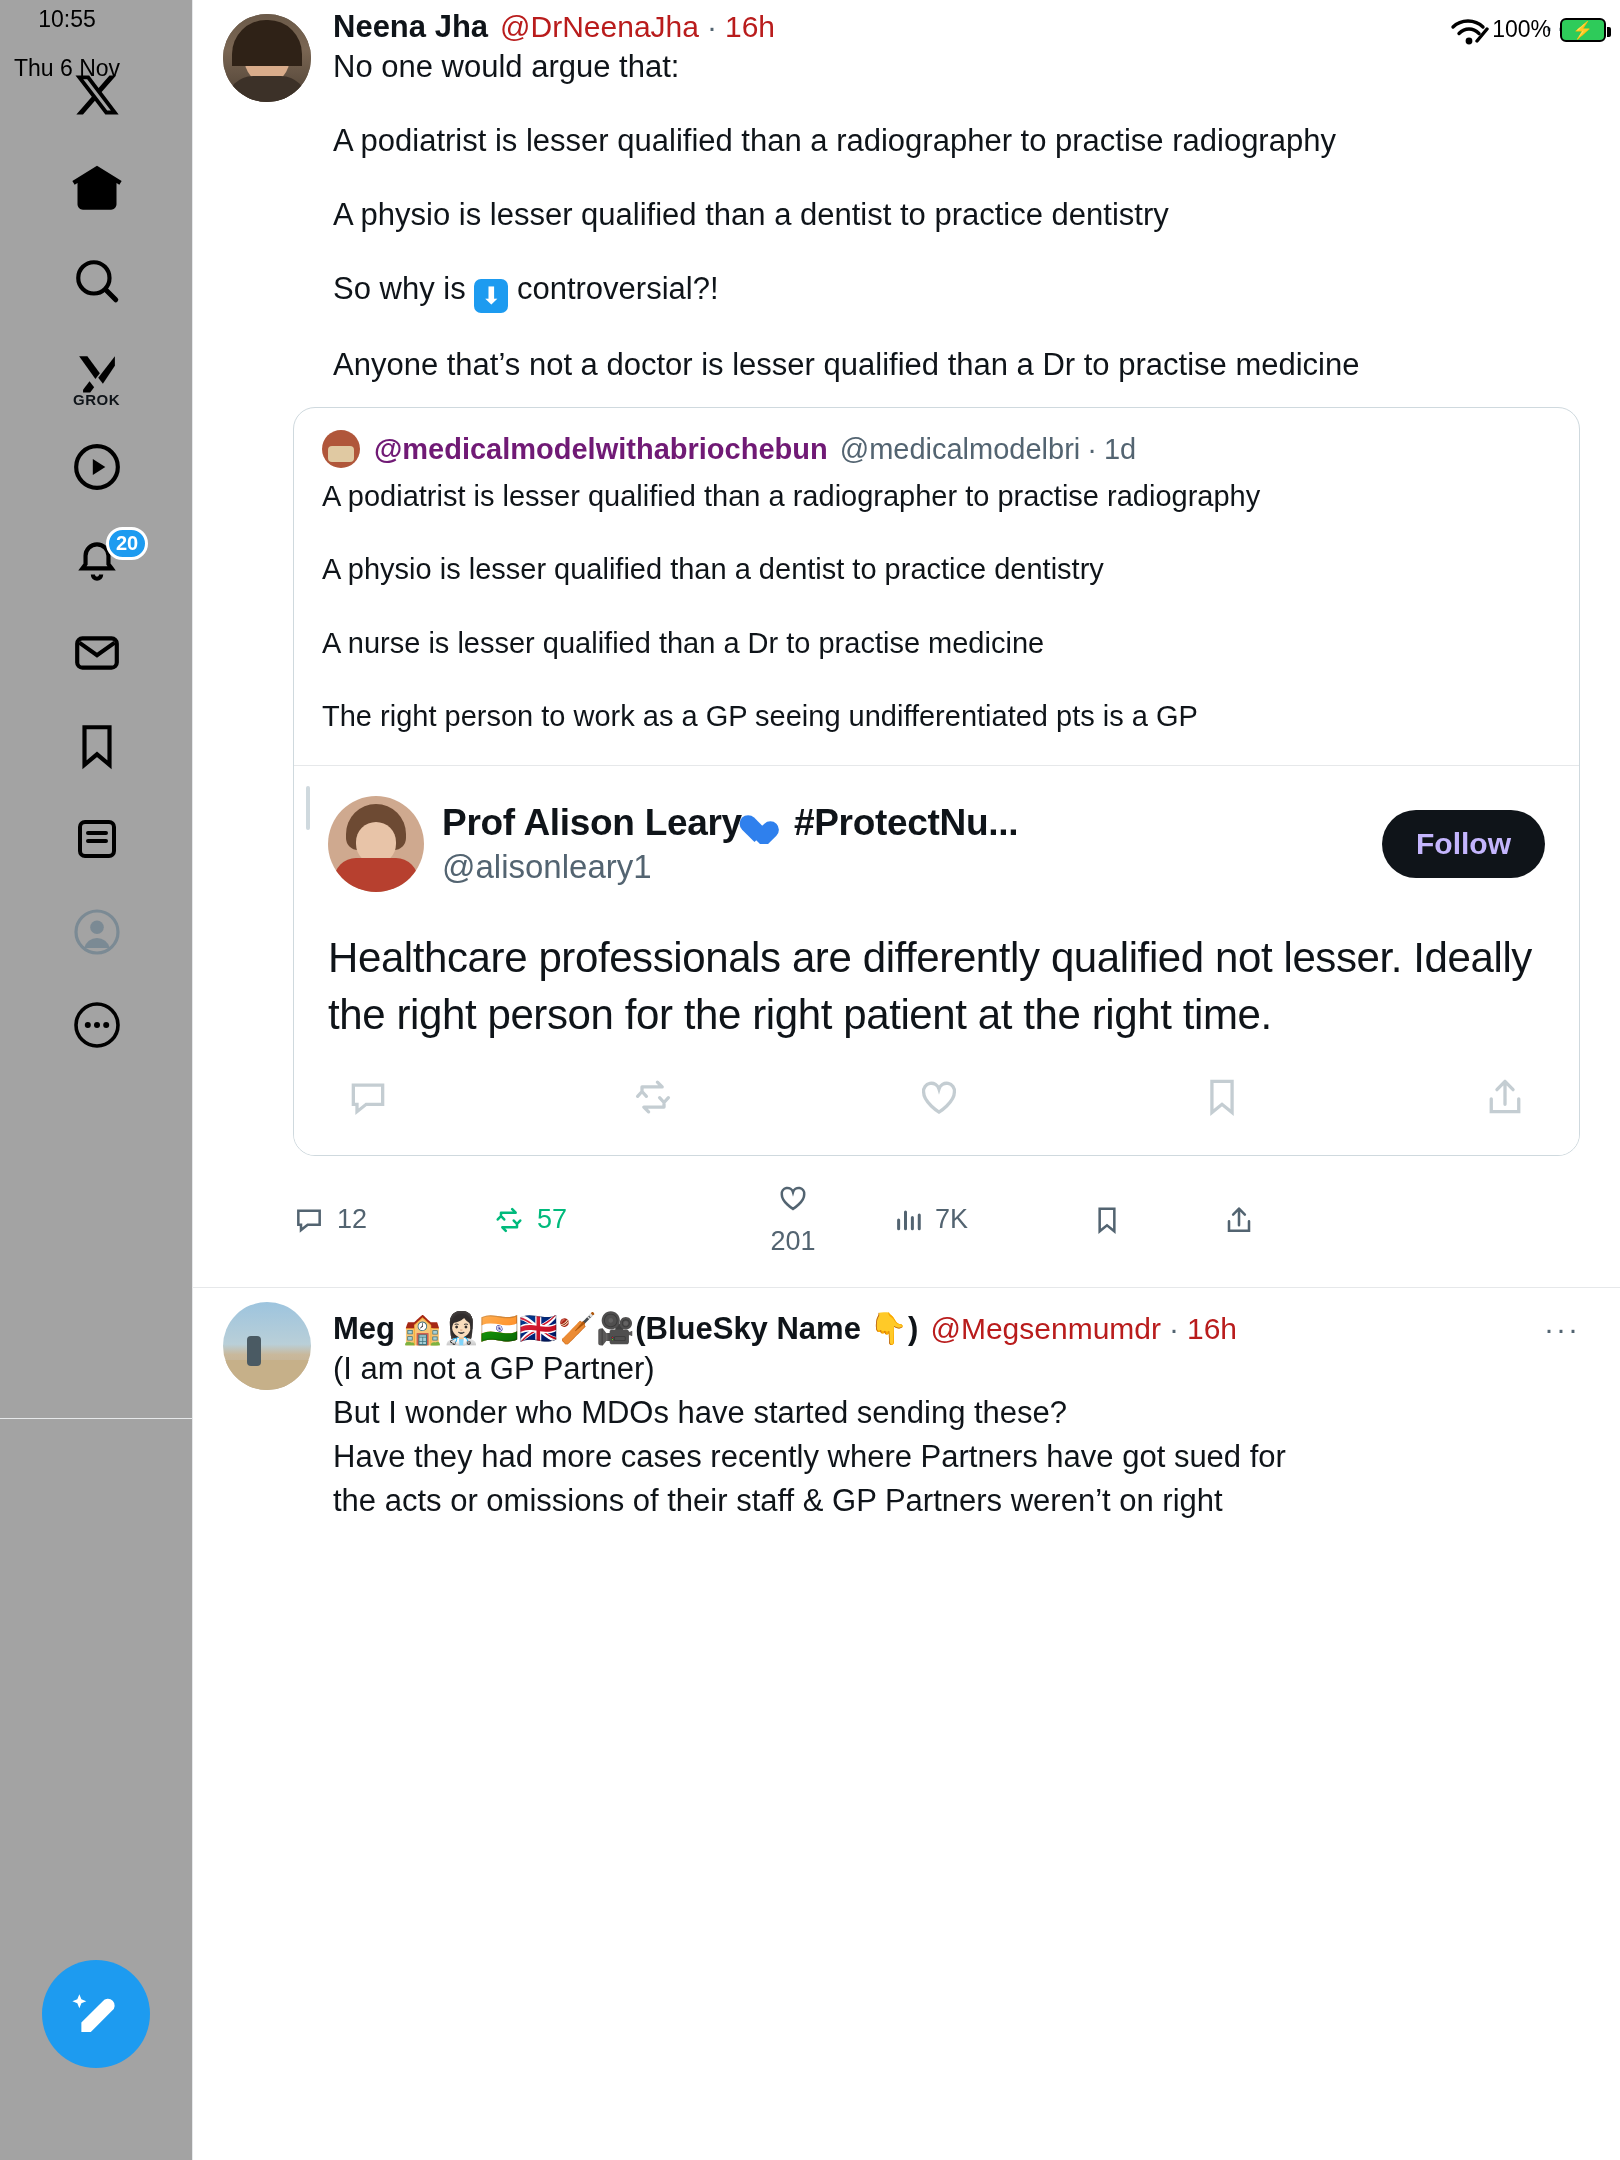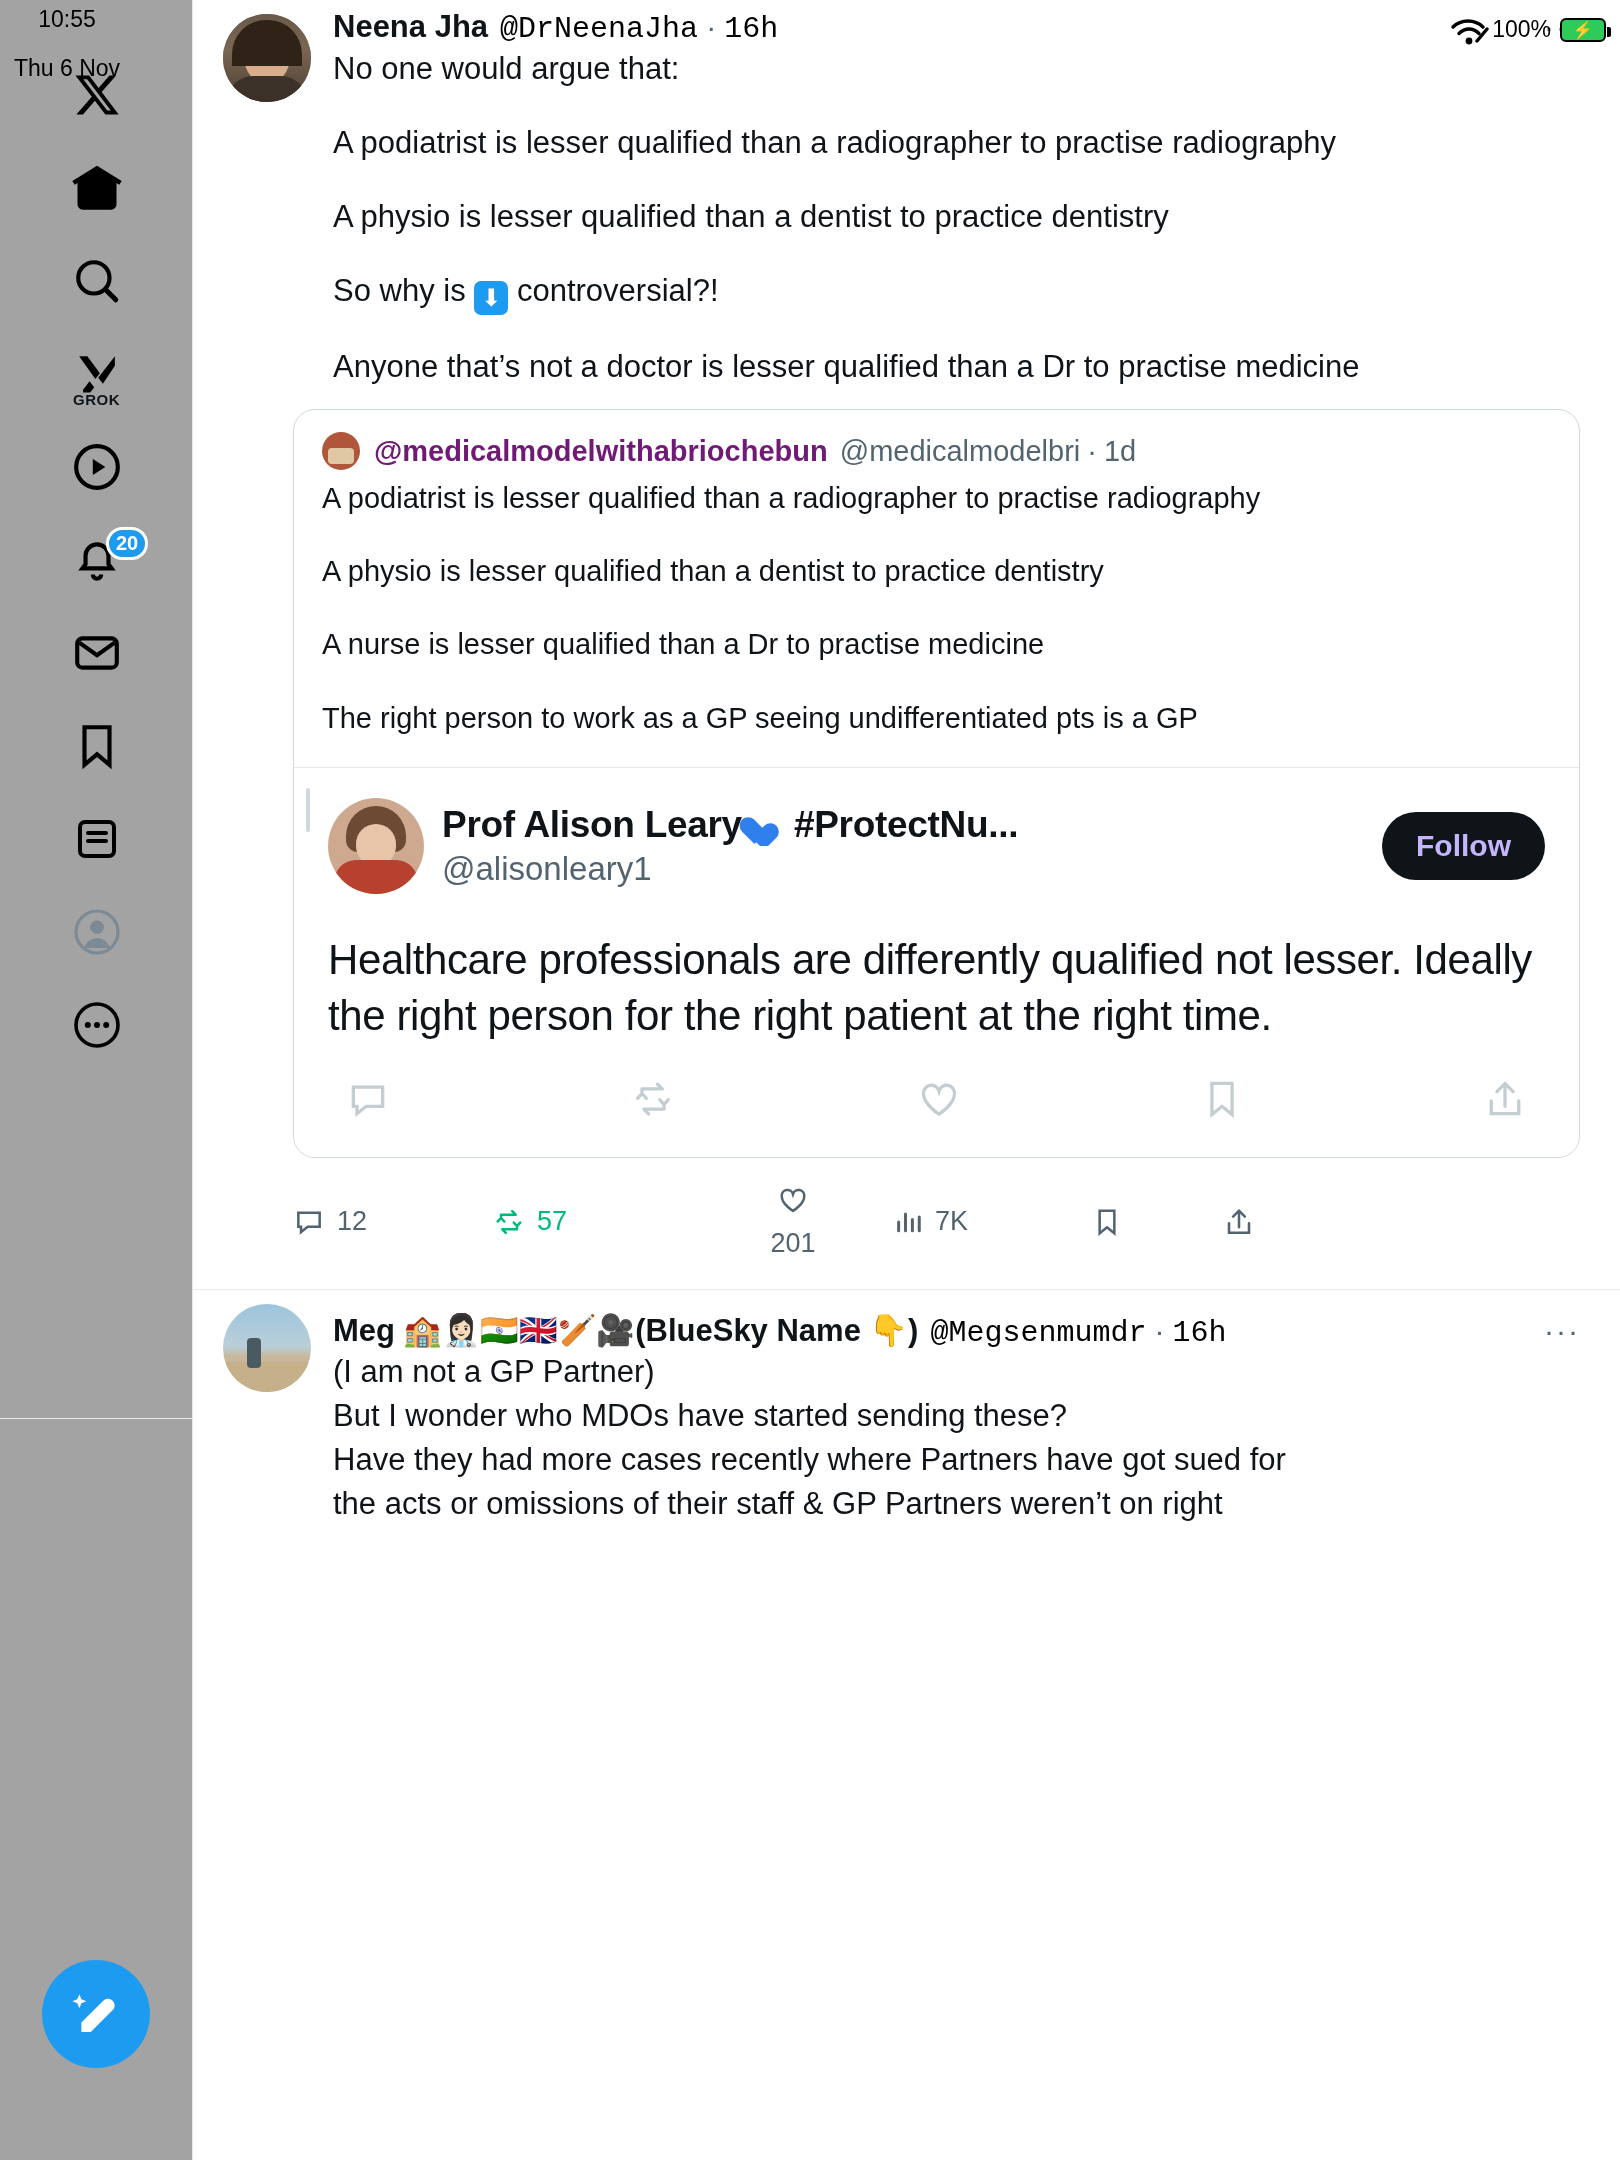--- a/index.html
+++ b/index.html
@@ -173,24 +173,23 @@
     font-size: 30px;
     line-height: 1.2;
     white-space: nowrap;
   }
   .tw-name {
     font-weight: bold;
     font-size: 31px;
     color: #0f1419;
   }
   .tw-handle, .tw-time {
-    color: #000000;
+    color: #b91c1c;
     font-size: 30px;
     margin-left: 12px;
-    font-family: Liberation Mono, monospace;
   }
   .tw-dot { color: #536471; margin: 0 8px; }
   .more-dots {
     margin-left: auto;
     color: #536471;
     font-size: 30px;
     letter-spacing: 2px;
   }
 
   .tw-body {

